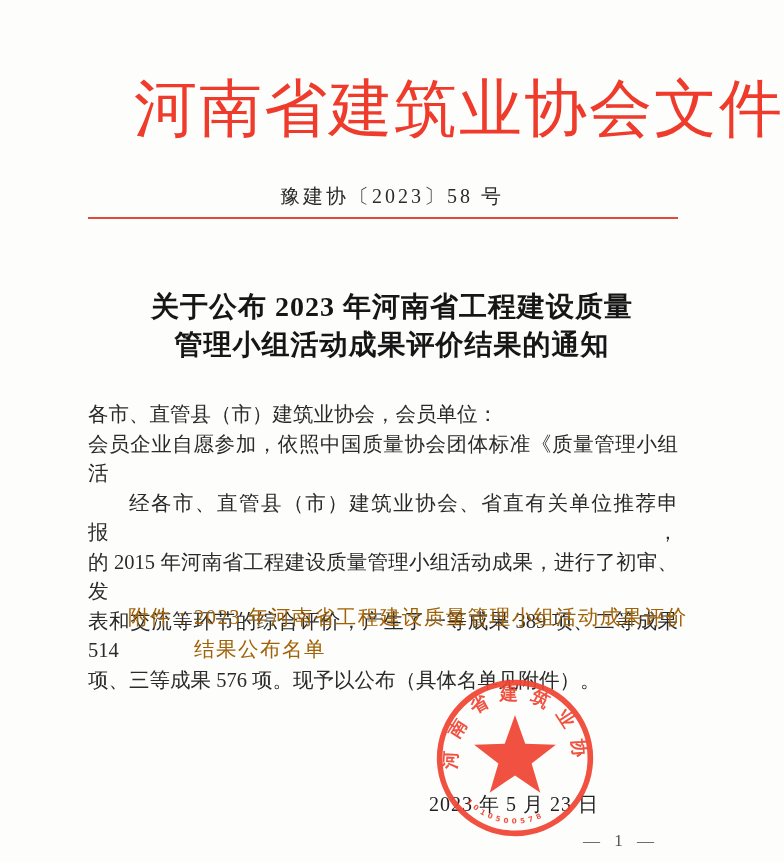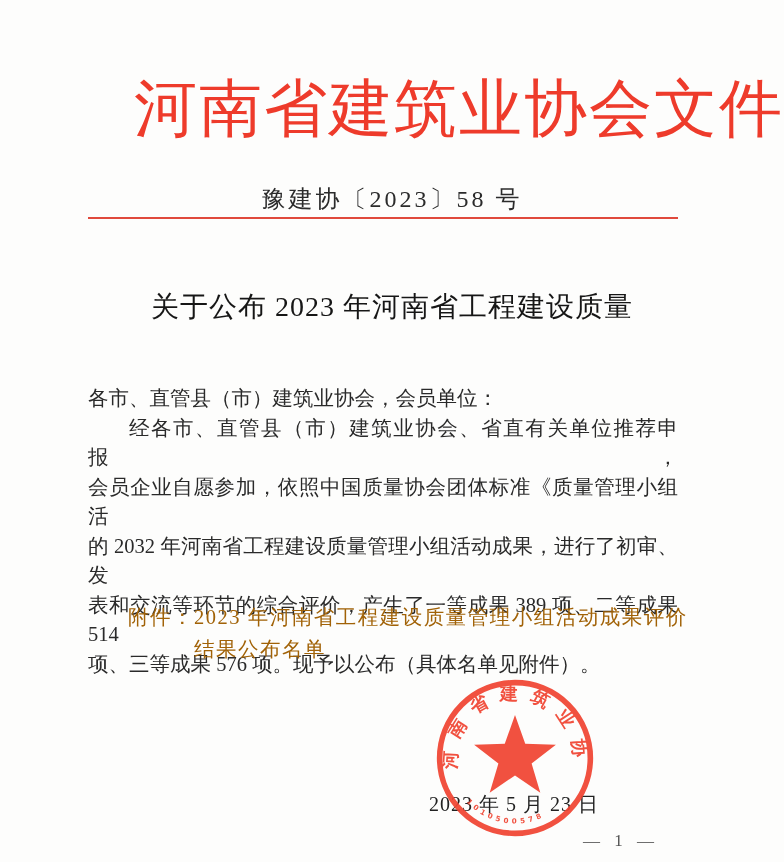--- a/index.html
+++ b/index.html
@@ -18,35 +18,35 @@
     text-align:right;
     font-size:63px;font-weight:normal;
     letter-spacing:2px;
     color:#ee3b2b;
     white-space:nowrap;
     margin-top:44px;
   }
   .doc-number{
     position:absolute;top:183px;left:0;width:784px;
     text-align:center;
-    font-size:24px;letter-spacing:3px;
+    font-size:20px;letter-spacing:3px;
     color:#2b2b2b;
   }
   .red-rule{
     position:absolute;top:217px;left:88px;width:590px;height:2px;
     background:#e0493c;
   }
   .doc-title{
     position:absolute;top:288px;left:0;width:784px;
     text-align:center;
-    font-size:28px;line-height:38px;font-weight:normal;
+    font-size:28px;line-height:38px;font-weight:bold;
     letter-spacing:1px;color:#161616;
   }
   .body-block{
-    position:absolute;top:384px;left:88px;width:590px;
+    position:absolute;top:400px;left:88px;width:590px;
     font-size:20.5px;line-height:29.5px;
     color:#2a2a2a;
   }
   .body-line{white-space:nowrap;}
   .jline{text-align:justify;text-align-last:justify;white-space:normal;}
   .indent{text-indent:2em;}
   .attachment{
     position:absolute;top:601px;left:128px;width:560px;
     font-size:20.5px;line-height:32px;color:#a16207;
     display:flex;letter-spacing:1.5px;
@@ -75,27 +75,28 @@
 <div class="page">
 
   <div class="header-title">河南省建筑业协会文件</div>
 
   <div class="doc-number">豫建协〔2023〕58 号</div>
 
   <div class="red-rule"></div>
 
   <div class="doc-title">
     <div>关于公布 2023 年河南省工程建设质量</div>
+    <div>管理小组活动成果评价结果的通知</div>
   </div>
 
   <div class="body-block">
     <div class="body-line">各市、直管县（市）建筑业协会，会员单位：</div>
+    <div class="jline">会员企业自愿参加，依照中国质量协会团体标准《质量管理小组活</div>
     <div class="jline indent">经各市、直管县（市）建筑业协会、省直有关单位推荐申报，</div>
-    <div class="jline">会员企业自愿参加，依照中国质量协会团体标准《质量管理小组活</div>
-    <div class="jline">的 2032 年河南省工程建设质量管理小组活动成果，进行了初审、发</div>
+    <div class="jline">的 2015 年河南省工程建设质量管理小组活动成果，进行了初审、发</div>
     <div class="jline">表和交流等环节的综合评价，产生了一等成果 389 项、二等成果 514</div>
     <div class="body-line">项、三等成果 576 项。现予以公布（具体名单见附件）。</div>
   </div>
 
   <div class="attachment">
     <div class="att-label">附件：</div>
     <div class="att-content">
       <div>2023 年河南省工程建设质量管理小组活动成果评价</div>
       <div>结果公布名单</div>
     </div>

